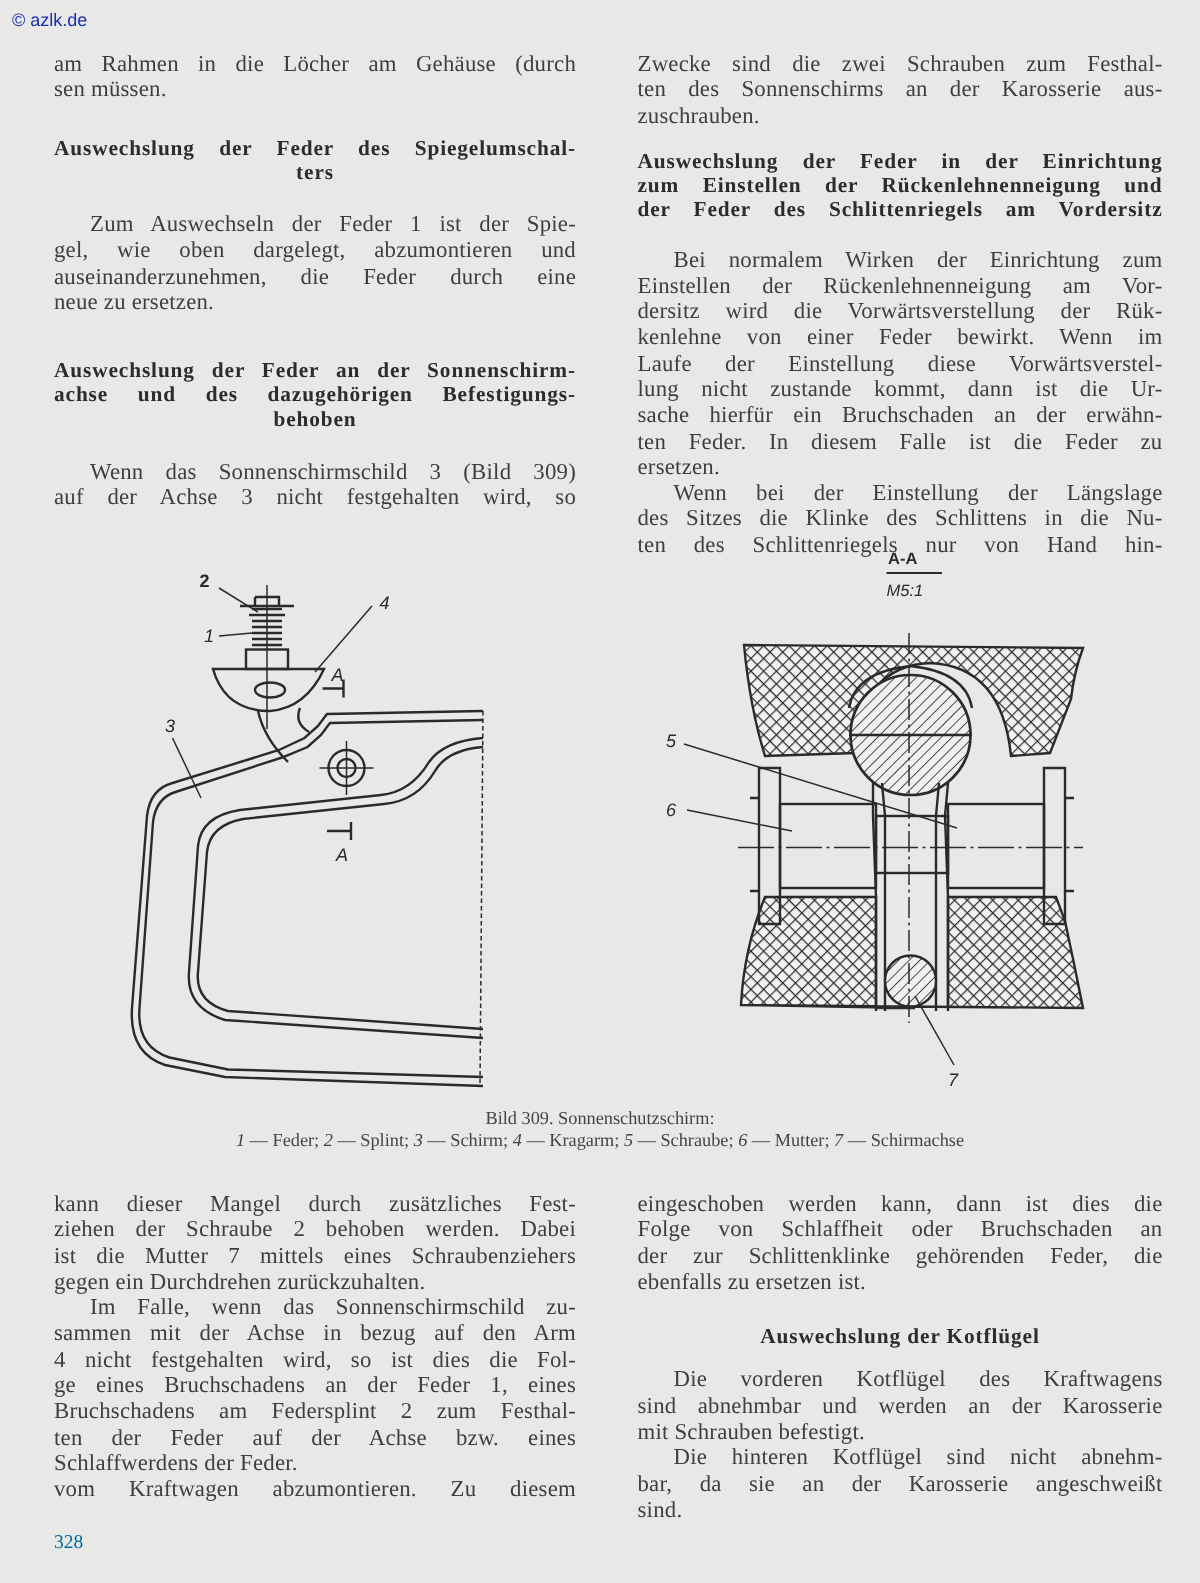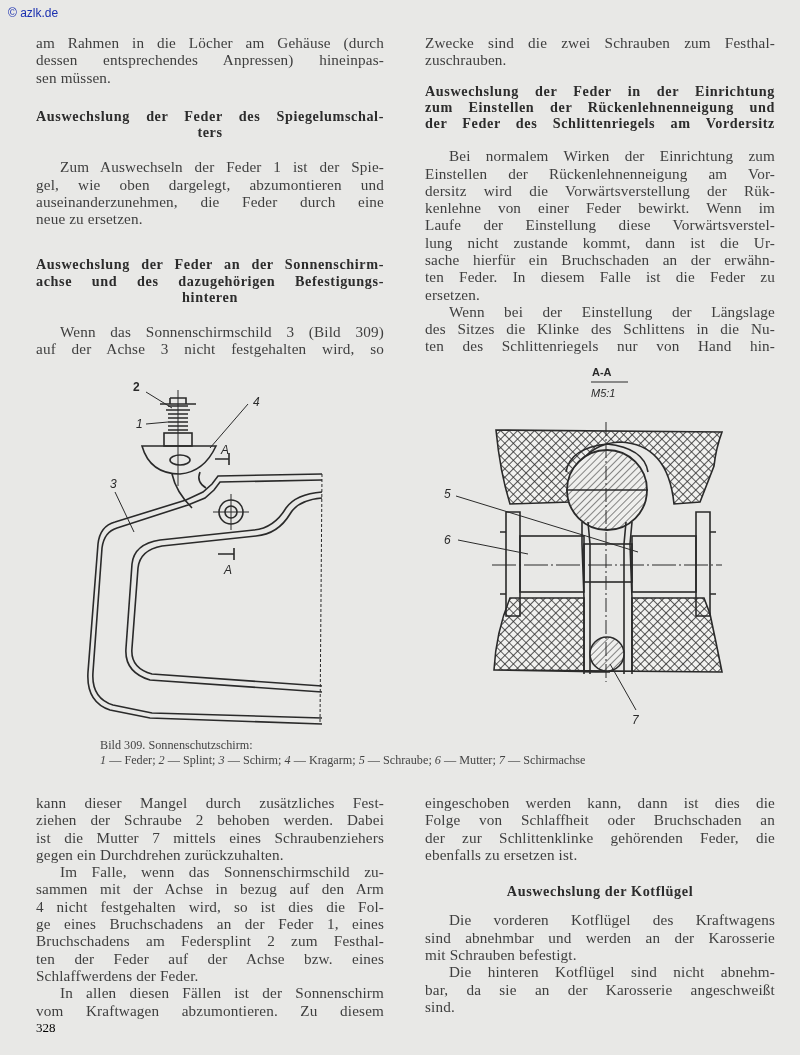--- a/index.html
+++ b/index.html
@@ -26,70 +26,70 @@
   .p .line.indent { padding-left: 24px; }
   .h {
     font-family: "Liberation Serif", "DejaVu Serif", serif;
     font-weight: bold; font-size: 14.2px; line-height: 16.2px;
     color: #2c2c2c; margin: 0; letter-spacing: 0.6px;
   }
   .h .line { display: block; text-align: justify; text-align-last: justify; white-space: nowrap; }
   .h .line.center { text-align: center; text-align-last: center; }
   .caption {
     position: absolute; left: 100px; width: 600px; top: 738px;
-    font-size: 12.2px; line-height: 15px; color: #444;
+    text-align: center; font-size: 12.2px; line-height: 15px; color: #444;
     font-family: "Liberation Serif", "DejaVu Serif", serif;
   }
   .caption i { font-style: italic; }
   .pageno {
-    position: absolute; left: 36px; top: 1020px; font-size: 13px; color: #000000; font-family: Liberation Serif, serif;
+    position: absolute; left: 36px; top: 1020px; font-size: 13px; color: #0369a1; font-family: Liberation Serif, serif;
   }
   svg .ln { stroke: #2a2a2a; fill: none; stroke-width: 1.6; }
   svg .thin { stroke: #2a2a2a; fill: none; stroke-width: 1; }
   svg text { font-family: "Liberation Sans", "DejaVu Sans", sans-serif; font-style: italic; font-size: 12px; fill: #2a2a2a; }
 </style>
 </head>
 <body>
 
 <div class="watermark">© azlk.de</div>
 
 <div class="col col-left" style="top:34px;">
   <p class="p">
       <span class="line">am Rahmen in die Löcher am Gehäuse (durch</span>
-      <span class="line">dessen entsprechendes Anpressen) hineinpas-</span>
       <span class="line last">sen müssen.</span>
     </p>
   <div style="height:22px"></div>
   <div class="h">
       <span class="line">Auswechslung der Feder des Spiegelumschal-</span>
       <span class="line center">ters</span>
     </div>
   <div style="height:18px"></div>
   <p class="p">
       <span class="line indent">Zum Auswechseln der Feder 1 ist der Spie-</span>
       <span class="line">gel, wie oben dargelegt, abzumontieren und</span>
       <span class="line">auseinanderzunehmen, die Feder durch eine</span>
       <span class="line last">neue zu ersetzen.</span>
     </p>
   <div style="height:29px"></div>
   <div class="h">
       <span class="line">Auswechslung der Feder an der Sonnenschirm-</span>
       <span class="line">achse und des dazugehörigen Befestigungs-</span>
-      <span class="line center">hinteren</span>
+      <span class="line center">behoben</span>
     </div>
   <div style="height:18px"></div>
   <p class="p">
       <span class="line indent">Wenn das Sonnenschirmschild 3 (Bild 309)</span>
       <span class="line">auf der Achse 3 nicht festgehalten wird, so</span>
     </p>
 </div>
 
 <div class="col col-right" style="top:34px;">
   <p class="p">
       <span class="line">Zwecke sind die zwei Schrauben zum Festhal-</span>
+      <span class="line">ten des Sonnenschirms an der Karosserie aus-</span>
       <span class="line last">zuschrauben.</span>
     </p>
   <div style="height:14px"></div>
   <div class="h">
       <span class="line">Auswechslung der Feder in der Einrichtung</span>
       <span class="line">zum Einstellen der Rückenlehnenneigung und</span>
       <span class="line last">der Feder des Schlittenriegels am Vordersitz</span>
     </div>
   <div style="height:16px"></div>
   <p class="p">
@@ -210,21 +210,20 @@
   <p class="p">
       <span class="line indent">Im Falle, wenn das Sonnenschirmschild zu-</span>
       <span class="line">sammen mit der Achse in bezug auf den Arm</span>
       <span class="line">4 nicht festgehalten wird, so ist dies die Fol-</span>
       <span class="line">ge eines Bruchschadens an der Feder 1, eines</span>
       <span class="line">Bruchschadens am Federsplint 2 zum Festhal-</span>
       <span class="line">ten der Feder auf der Achse bzw. eines</span>
       <span class="line last">Schlaffwerdens der Feder.</span>
     </p>
   <p class="p">
-      <span class="line indent">In allen diesen Fällen ist der Sonnenschirm</span>
       <span class="line">vom Kraftwagen abzumontieren. Zu diesem</span>
     </p>
 </div>
 
 <div class="col col-right" style="top:794px;">
   <p class="p">
       <span class="line">eingeschoben werden kann, dann ist dies die</span>
       <span class="line">Folge von Schlaffheit oder Bruchschaden an</span>
       <span class="line">der zur Schlittenklinke gehörenden Feder, die</span>
       <span class="line last">ebenfalls zu ersetzen ist.</span>

